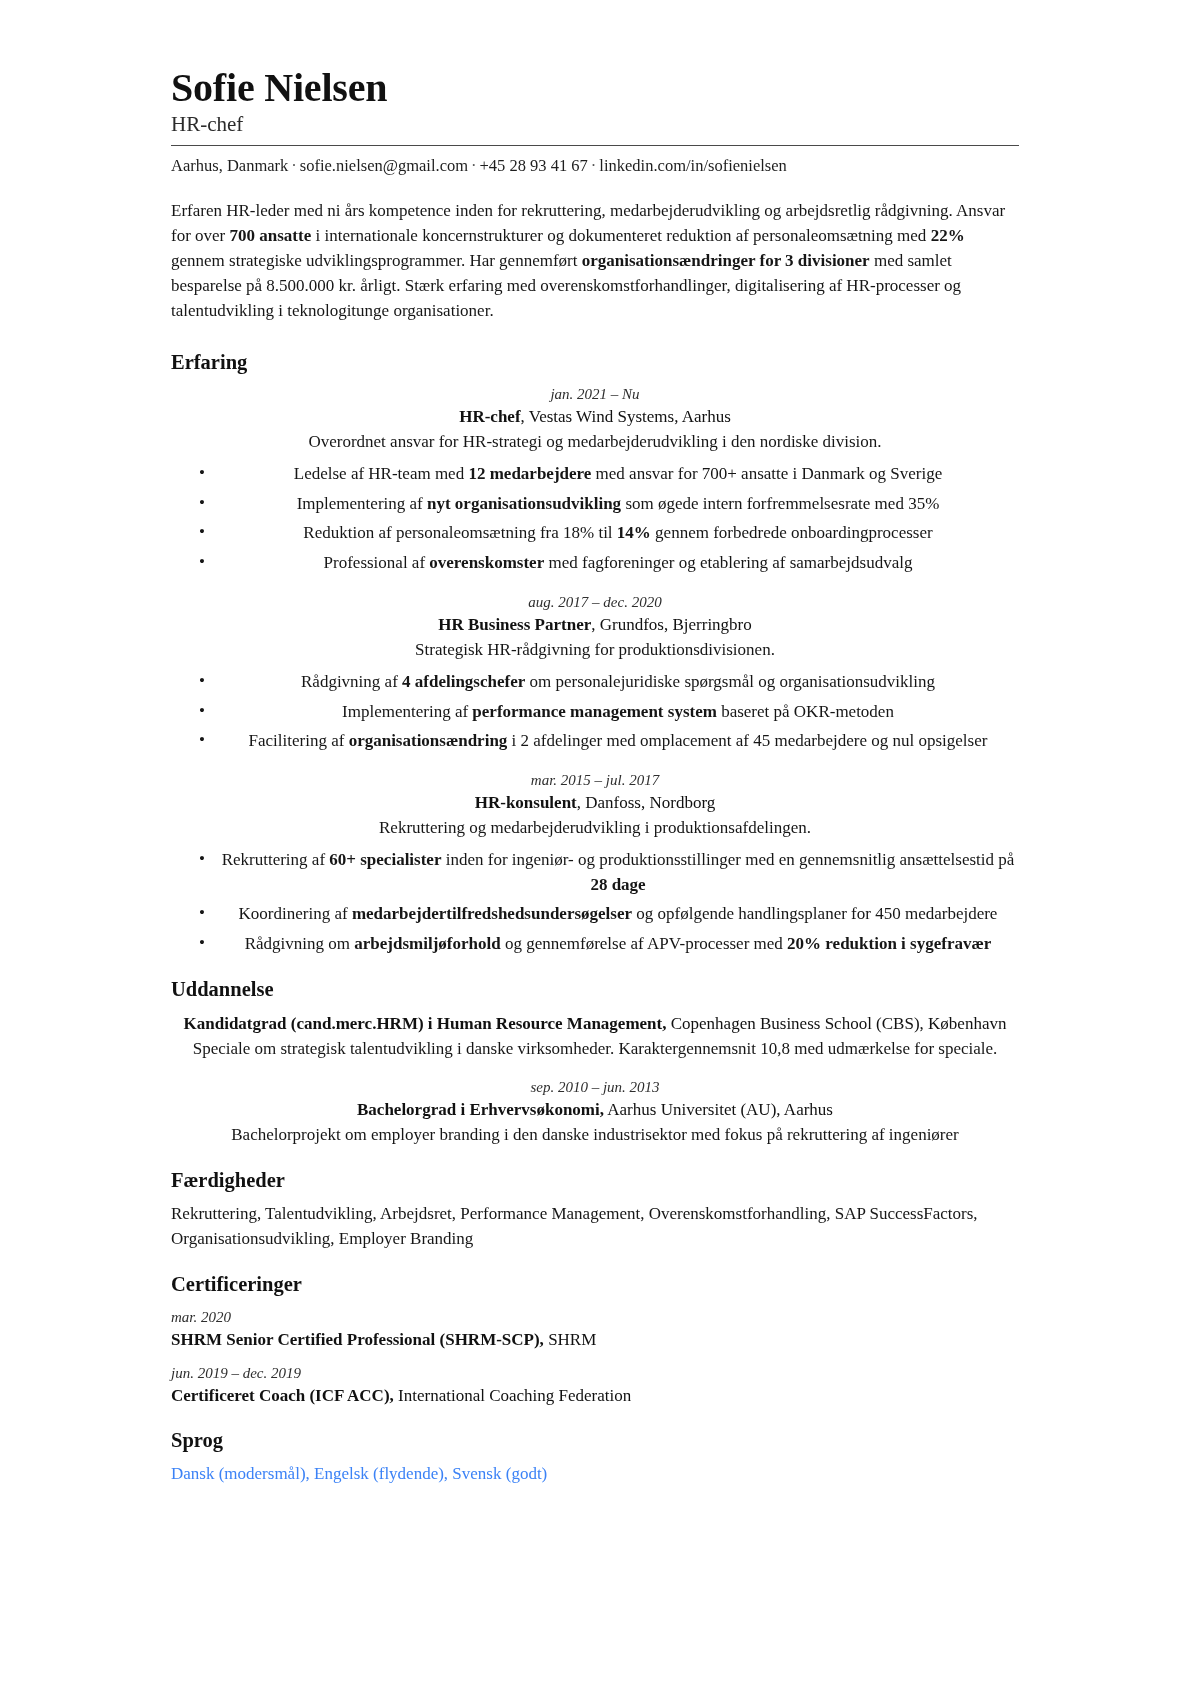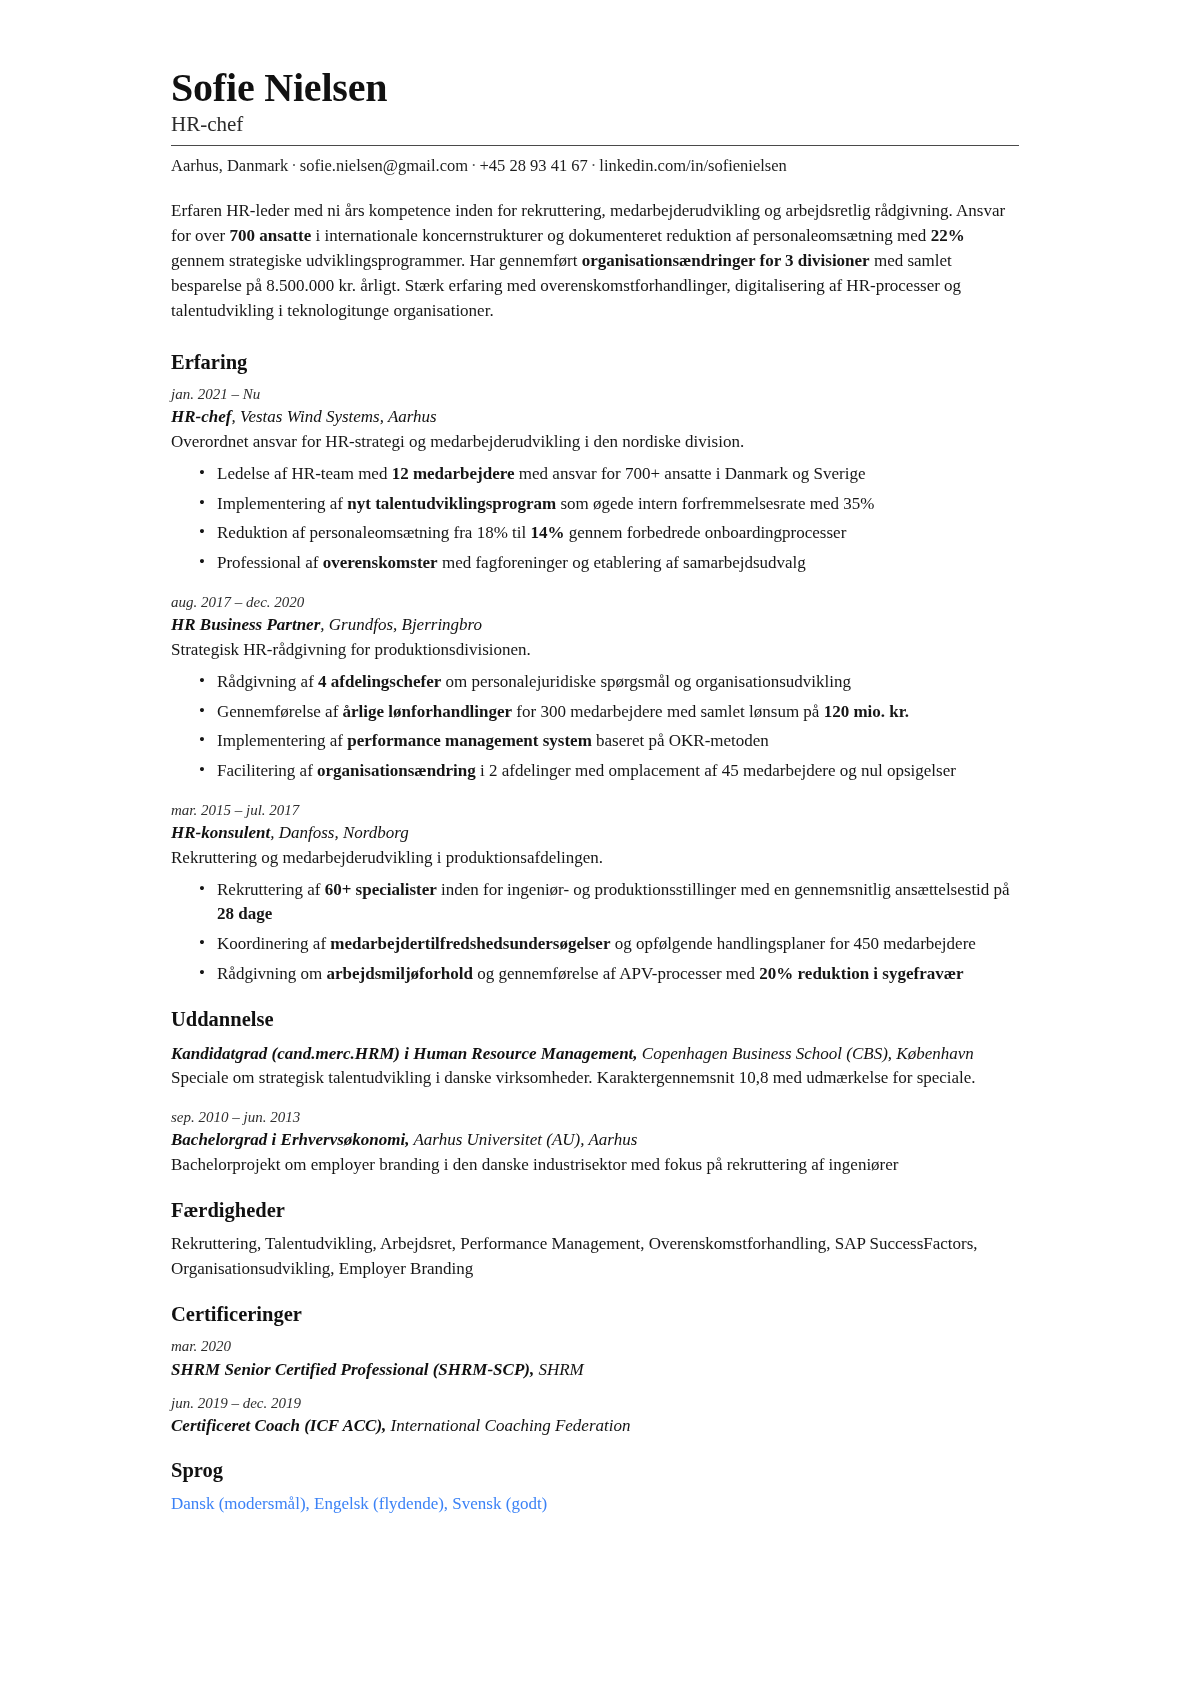--- a/index.html
+++ b/index.html
@@ -64,36 +64,36 @@
     font-weight: bold;
     margin: 0 0 10px 0;
     color: #111111;
     line-height: 1.2;
   }
   .section {
     margin-bottom: 20px;
   }
   .entry {
     margin-bottom: 16px;
+    text-align: center;
   }
   .entry:last-child {
     margin-bottom: 0;
   }
   .entry-date {
     font-style: italic;
     font-size: 15px;
     color: #2e2e2e;
     line-height: 1.35;
     margin-bottom: 1px;
   }
   .entry-title {
     font-size: 17px;
     line-height: 1.4;
     color: #111111;
-    font-style: italic;
   }
   .entry-title b {
     font-weight: bold;
   }
   .entry-desc {
     font-size: 17px;
     line-height: 1.45;
     color: #161616;
     margin-top: 1px;
   }
@@ -157,32 +157,31 @@
 
   <div class="section">
     <h2 class="section-title">Erfaring</h2>
     <div>
         <div class="entry">
           <div class="entry-date">jan. 2021 – Nu</div>
           <div class="entry-title"><b>HR-chef</b><span>, Vestas Wind Systems, Aarhus</span></div>
           <div class="entry-desc">Overordnet ansvar for HR-strategi og medarbejderudvikling i den nordiske division.</div>
           <ul class="bullets">
             <li><span>Ledelse af HR-team med </span><b>12 medarbejdere</b><span> med ansvar for 700+ ansatte i Danmark og Sverige</span></li>
-            <li><span>Implementering af </span><b>nyt talentudviklingsprogram</b><span> som øgede intern forfremmelsesrate med 35%</span></li>
+            <li><span>Implementering af </span><b>nyt organisationsudvikling</b><span> som øgede intern forfremmelsesrate med 35%</span></li>
             <li><span>Reduktion af personaleomsætning fra 18% til </span><b>14%</b><span> gennem forbedrede onboardingprocesser</span></li>
             <li><span>Professional af </span><b>overenskomster</b><span> med fagforeninger og etablering af samarbejdsudvalg</span></li>
           </ul>
         </div>
         <div class="entry">
           <div class="entry-date">aug. 2017 – dec. 2020</div>
           <div class="entry-title"><b>HR Business Partner</b><span>, Grundfos, Bjerringbro</span></div>
           <div class="entry-desc">Strategisk HR-rådgivning for produktionsdivisionen.</div>
           <ul class="bullets">
             <li><span>Rådgivning af </span><b>4 afdelingschefer</b><span> om personalejuridiske spørgsmål og organisationsudvikling</span></li>
-            <li><span>Gennemførelse af </span><b>årlige lønforhandlinger</b><span> for 300 medarbejdere med samlet lønsum på </span><b>120 mio. kr.</b></li>
             <li><span>Implementering af </span><b>performance management system</b><span> baseret på OKR-metoden</span></li>
             <li><span>Facilitering af </span><b>organisationsændring</b><span> i 2 afdelinger med omplacement af 45 medarbejdere og nul opsigelser</span></li>
           </ul>
         </div>
         <div class="entry">
           <div class="entry-date">mar. 2015 – jul. 2017</div>
           <div class="entry-title"><b>HR-konsulent</b><span>, Danfoss, Nordborg</span></div>
           <div class="entry-desc">Rekruttering og medarbejderudvikling i produktionsafdelingen.</div>
           <ul class="bullets">
             <li><span>Rekruttering af </span><b>60+ specialister</b><span> inden for ingeniør- og produktionsstillinger med en gennemsnitlig ansættelsestid på </span><b>28 dage</b></li>

